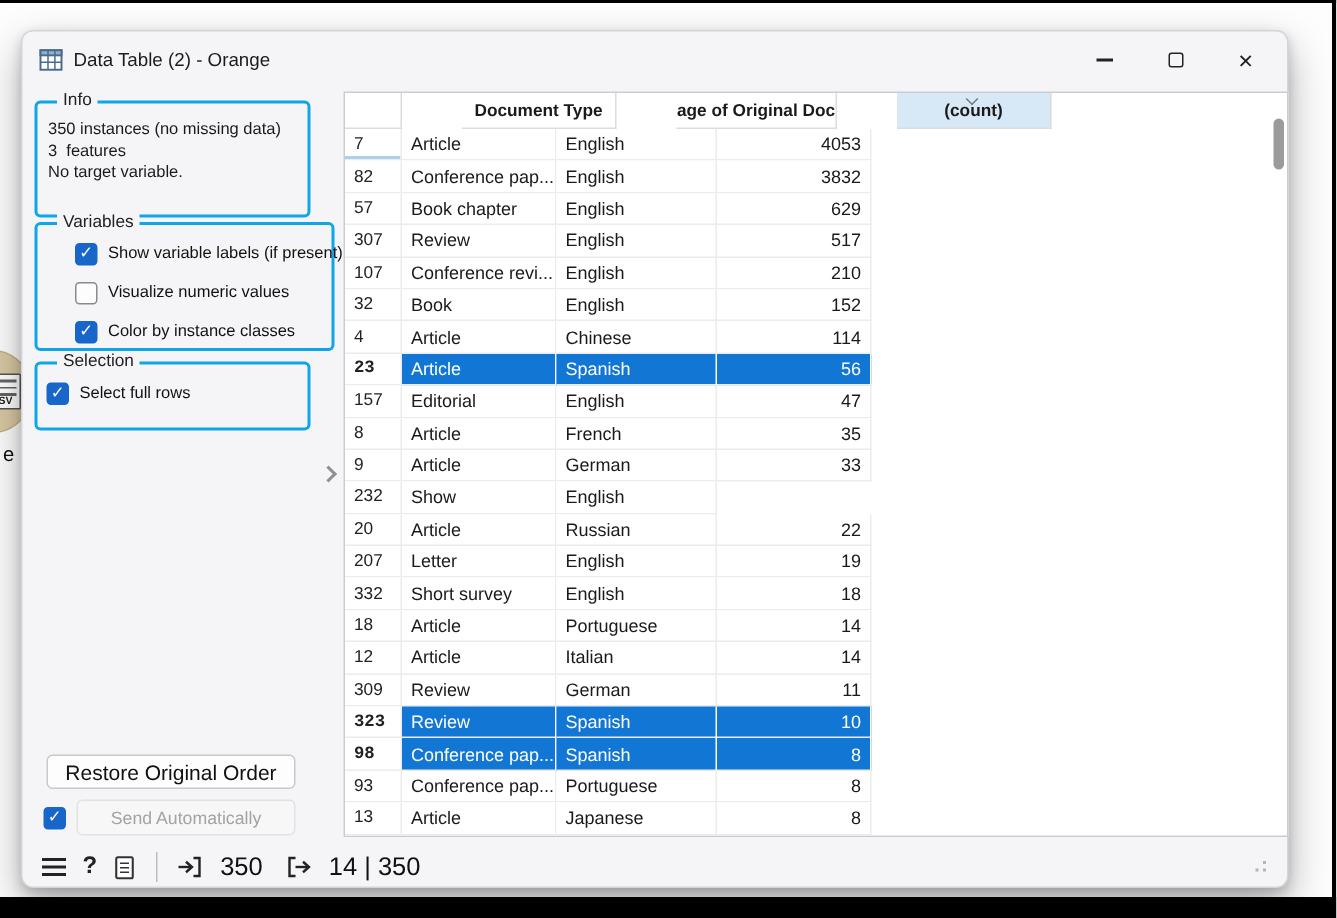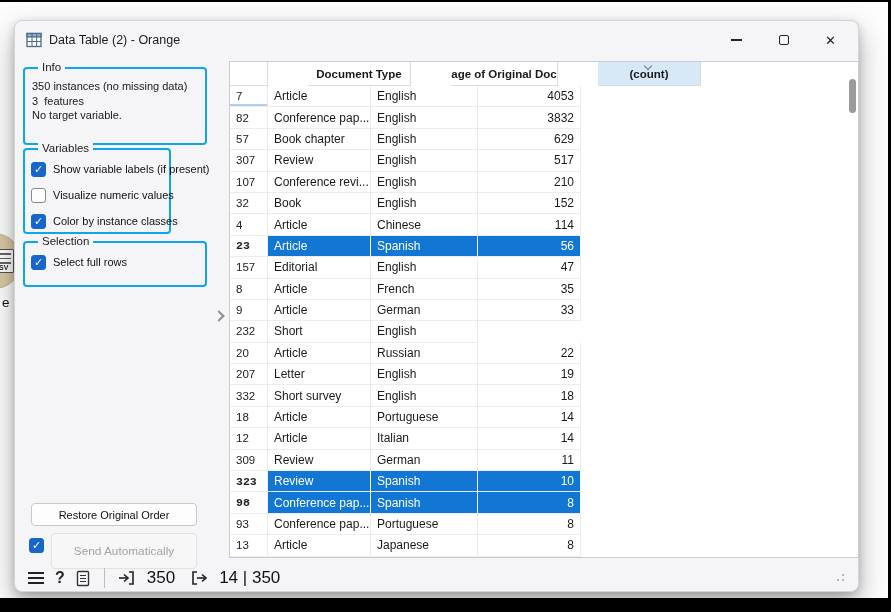--- a/index.html
+++ b/index.html
@@ -33,39 +33,39 @@
   .glyph-max{width:10px;height:10px;border:1.4px solid #222;border-radius:2px;}
   .glyph-close{font-size:13px;color:#222;line-height:1;}
 
   
   .groupbox{position:absolute;border:2px solid #0ea5e9;border-radius:4px;background:#f5f5f8;}
   .groupbox-title{position:absolute;top:-8px;left:13px;background:#f5f5f8;padding:0 4px;
                   font-size:11.5px;color:#222;}
   .gb-info{left:8px;top:46px;width:184px;height:78px;}
   .info-lines{padding:10px 0 0 7px;}
   .info-line{font-size:11px;line-height:14.5px;color:#1a1a1a;white-space:pre;}
-  .gb-vars{left:8px;top:127px;width:148px;height:86px;}
+  .gb-vars{left:8px;top:127px;width:200px;height:86px;padding-left:19px;}
   .gb-sel{left:8px;top:220px;width:184px;height:46px;}
   .options{padding:11px 0 0 6px;}
   .option{display:flex;align-items:center;height:16px;margin-bottom:10px;}
   .checkbox{width:15px;height:15px;border-radius:3px;background:#fdfdfd;border:1px solid #8a8a8a;
             display:flex;align-items:center;justify-content:center;flex:0 0 15px;}
   .checkbox.checked{background:var(--checkbox-blue,#1866c9);border-color:var(--checkbox-blue,#1866c9);}
   .checkbox .tick{color:#fff;font-size:11px;line-height:1;}
   .option-label{margin-left:7px;font-size:11px;color:#111;white-space:nowrap;}
 
   .splitter-handle{position:absolute;left:198px;top:288px;width:14px;height:14px;}
   .splitter-handle .chev{position:absolute;left:2px;top:3px;width:8px;height:8px;
       border-top:2.2px solid #8f8f8f;border-right:2.2px solid #8f8f8f;transform:rotate(45deg);}
 
   .restore-btn{position:absolute;left:16px;top:482px;width:166px;height:23px;background:#fdfdfd;
-               border:1px solid #c9c9c9;border-radius:4px;font-size:11px;color:#111;
+               border:1px solid #c9c9c9;border-radius:4px;font-size:14px;color:#111;
                display:flex;align-items:center;justify-content:center;font-family:inherit;}
   .send-check{position:absolute;left:14px;top:517px;}
-  .send-btn{position:absolute;left:36px;top:512px;width:146px;height:36px;background:#f7f7f7;
+  .send-btn{position:absolute;left:36px;top:512px;width:146px;height:24px;background:#f7f7f7;
             border:1px solid #e2e2e2;border-radius:4px;font-size:11.8px;color:#a3a3a3;
             display:flex;align-items:center;justify-content:center;font-family:inherit;}
 
   
   .statusbar{position:absolute;left:13px;top:545px;height:24px;display:flex;align-items:center;gap:11px;}
   .hamburger{display:flex;flex-direction:column;gap:3px;width:16px;}
   .hamburger i{height:2px;background:#222;display:block;}
   .q-icon{font-size:16px;font-weight:600;color:#222;line-height:1;}
   .sb-divider{width:1px;height:20px;background:#bdbdbd;margin:0 2px;}
   .sb-count{font-size:17px;color:#111;white-space:pre;}
@@ -289,21 +289,21 @@
             <div class="td c3">35</div>
           </div>
           <div class="trow">
             <div class="td c0">9</div>
             <div class="td c1">Article</div>
             <div class="td c2">German</div>
             <div class="td c3">33</div>
           </div>
           <div class="trow">
             <div class="td c0">232</div>
-            <div class="td c1">Short</div>
+            <div class="td c1">Show</div>
             <div class="td c2">English</div>
           </div>
           <div class="trow">
             <div class="td c0">20</div>
             <div class="td c1">Article</div>
             <div class="td c2">Russian</div>
             <div class="td c3">22</div>
           </div>
           <div class="trow">
             <div class="td c0">207</div>

